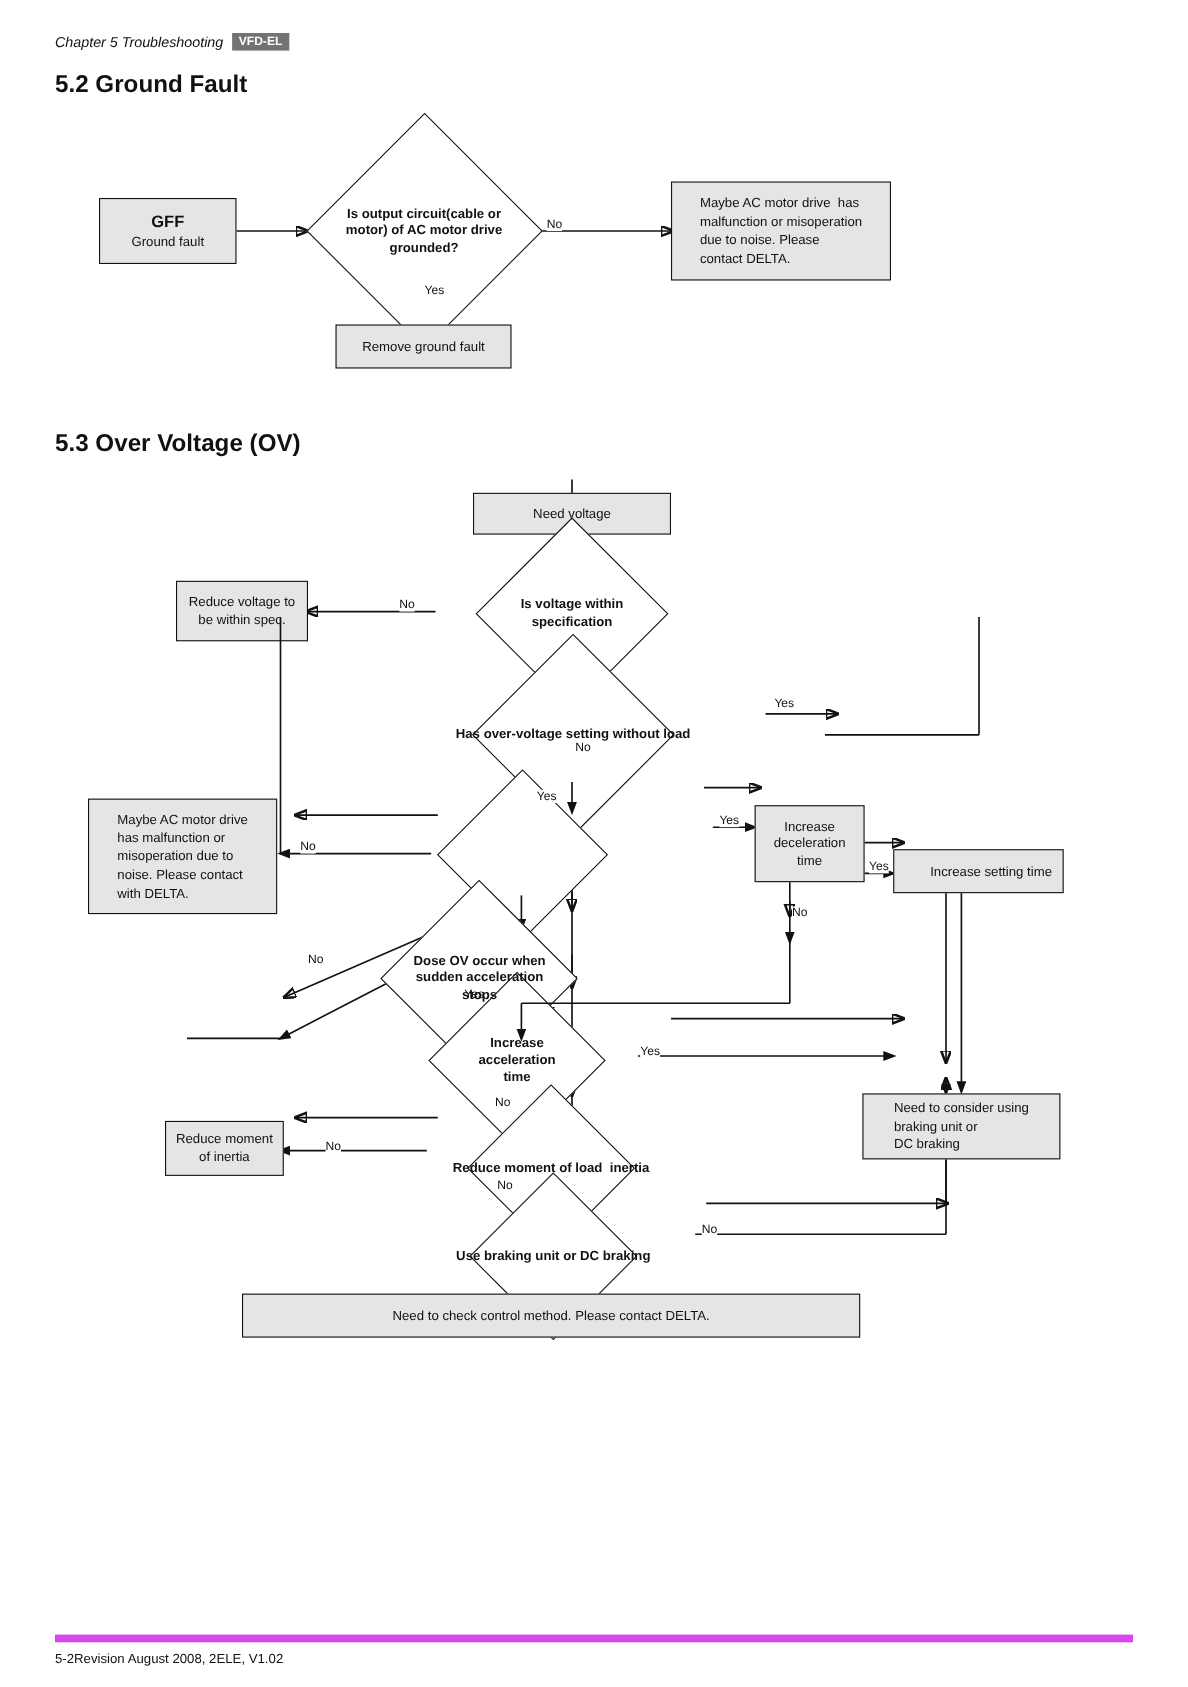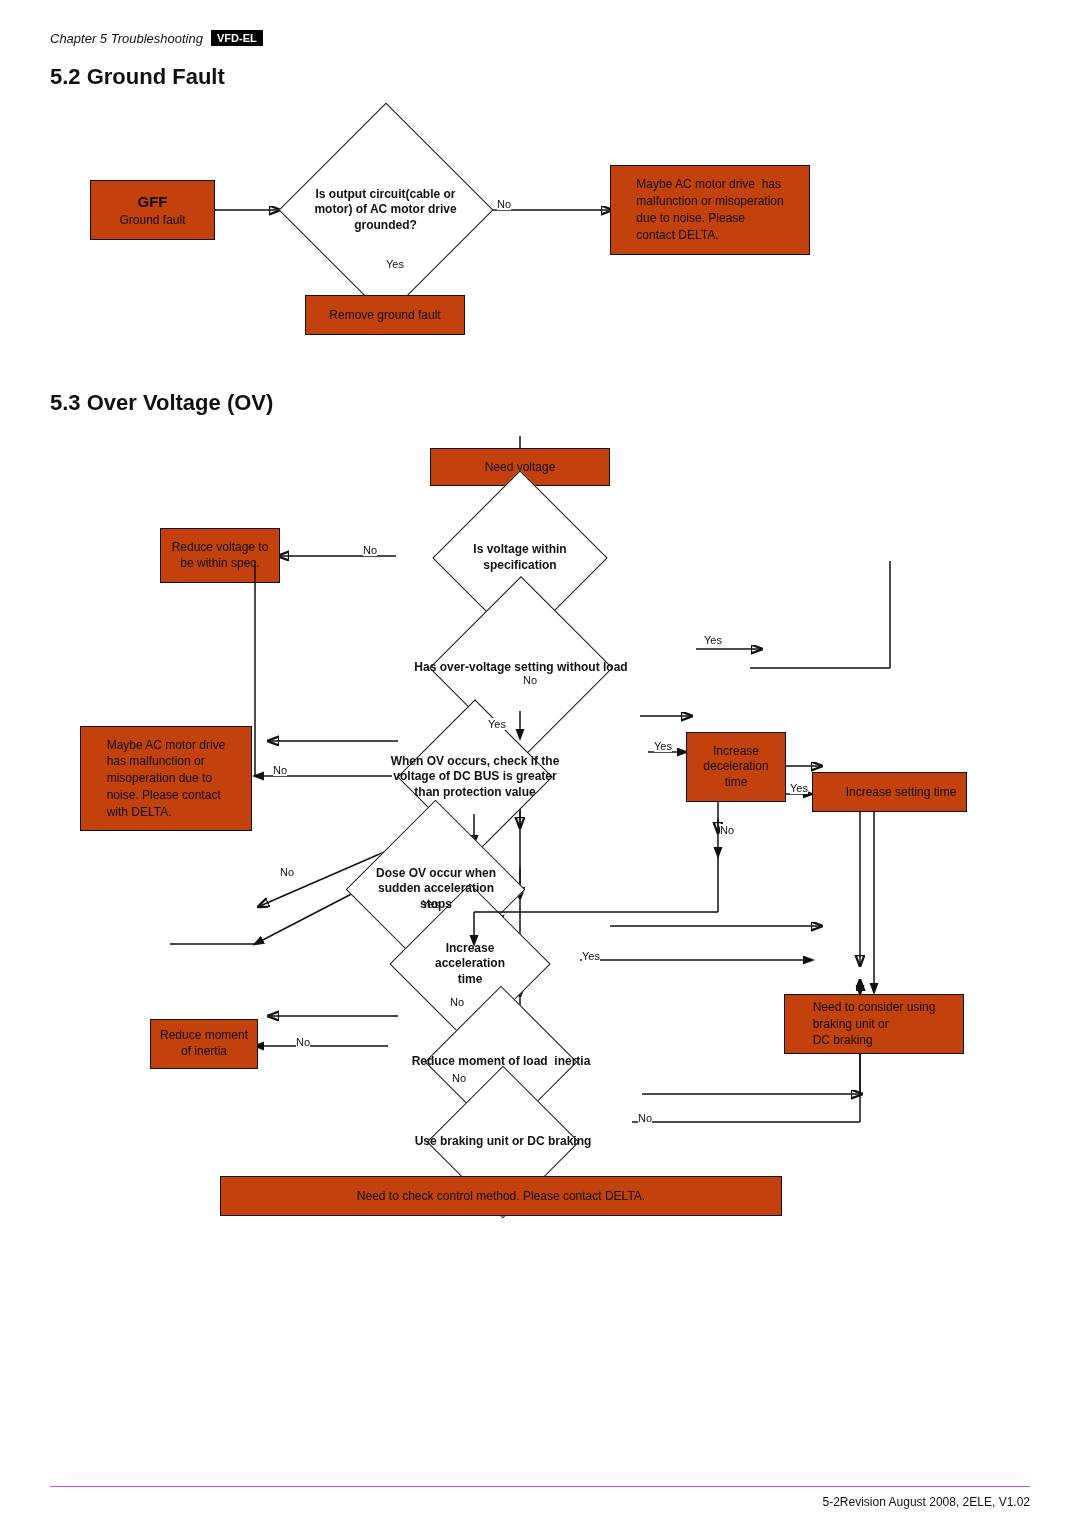--- a/index.html
+++ b/index.html
@@ -13,21 +13,21 @@
       color: #111;
     }
     .page-header {
       display: flex;
       align-items: center;
       margin-bottom: 18px;
       font-style: italic;
       font-size: 13px;
     }
     .brand-badge {
-      background: #000000;
+      background: #737373;
       color: #fff;
       font-size: 11px;
       font-weight: bold;
       padding: 2px 6px;
       margin-left: 8px;
       font-style: normal;
     }
     h2 {
       font-size: 22px;
       font-weight: bold;
@@ -40,21 +40,21 @@
     .flowchart {
       position: relative;
       width: 960px;
       margin: 0 auto;
     }
 
     
     .box {
       position: absolute;
       border: 1px solid #111;
-      background: #c2410c;
+      background: #e5e5e5;
       display: flex;
       align-items: center;
       justify-content: center;
       text-align: center;
       font-size: 12px;
       line-height: 1.35;
       padding: 4px 8px;
     }
     .diamond {
       position: absolute;
@@ -94,22 +94,22 @@
     }
     .arrow-label {
       position: absolute;
       font-size: 11px;
       color: #111;
       background: #fff;
     }
 
     .page-footer {
       display: flex;
-      justify-content: flex-end;
-      border-top: 1px solid #d946ef;
+      justify-content: flex-start;
+      border-top: 7px solid #d946ef;
       padding-top: 8px;
       margin-top: 30px;
       font-size: 12px;
     }
 
     
     #gff-chart {
       height: 250px;
     }
     
@@ -306,21 +306,20 @@
       <line x1="440" y1="706" x2="440" y2="738" stroke="#111" stroke-width="1.5" marker-end="url(#ah5)"></line>
 
       <line x1="690" y1="232" x2="830" y2="232" stroke="#111" stroke-width="1.5"></line>
       <line x1="830" y1="232" x2="830" y2="125" stroke="#111" stroke-width="1.5"></line>
       <line x1="195" y1="340" x2="195" y2="125" stroke="#111" stroke-width="1.5"></line>
       <line x1="195" y1="508" x2="110" y2="508" stroke="#111" stroke-width="1.5"></line>
     </svg>
 
     <div class="diamond" style="left:240px;top:302px;width:350px;height:78px;">
       <div class="diamond-inner" style="width:110px;height:110px;top:-16px;left:120px;"></div>
-      <div class="diamond-text" style="font-size:12px;line-height:1.3;">When OV occurs, check if the<br>voltage of DC BUS is greater<br>than protection value</div>
     </div>
     <div class="arrow-label" style="left:213px;top:328px;">No</div>
     <div class="arrow-label" style="left:594px;top:304px;">Yes</div>
 
     <div class="arrow-label" style="left:428px;top:282px;">Yes</div>
 
     <div class="box" style="left:20px;top:290px;width:172px;height:105px;">
       <div style="text-align:left;font-size:12px;line-height:1.4;">
         Maybe AC motor drive<br>has malfunction or<br>misoperation due to<br>noise. Please contact<br>with DELTA.
       </div>

